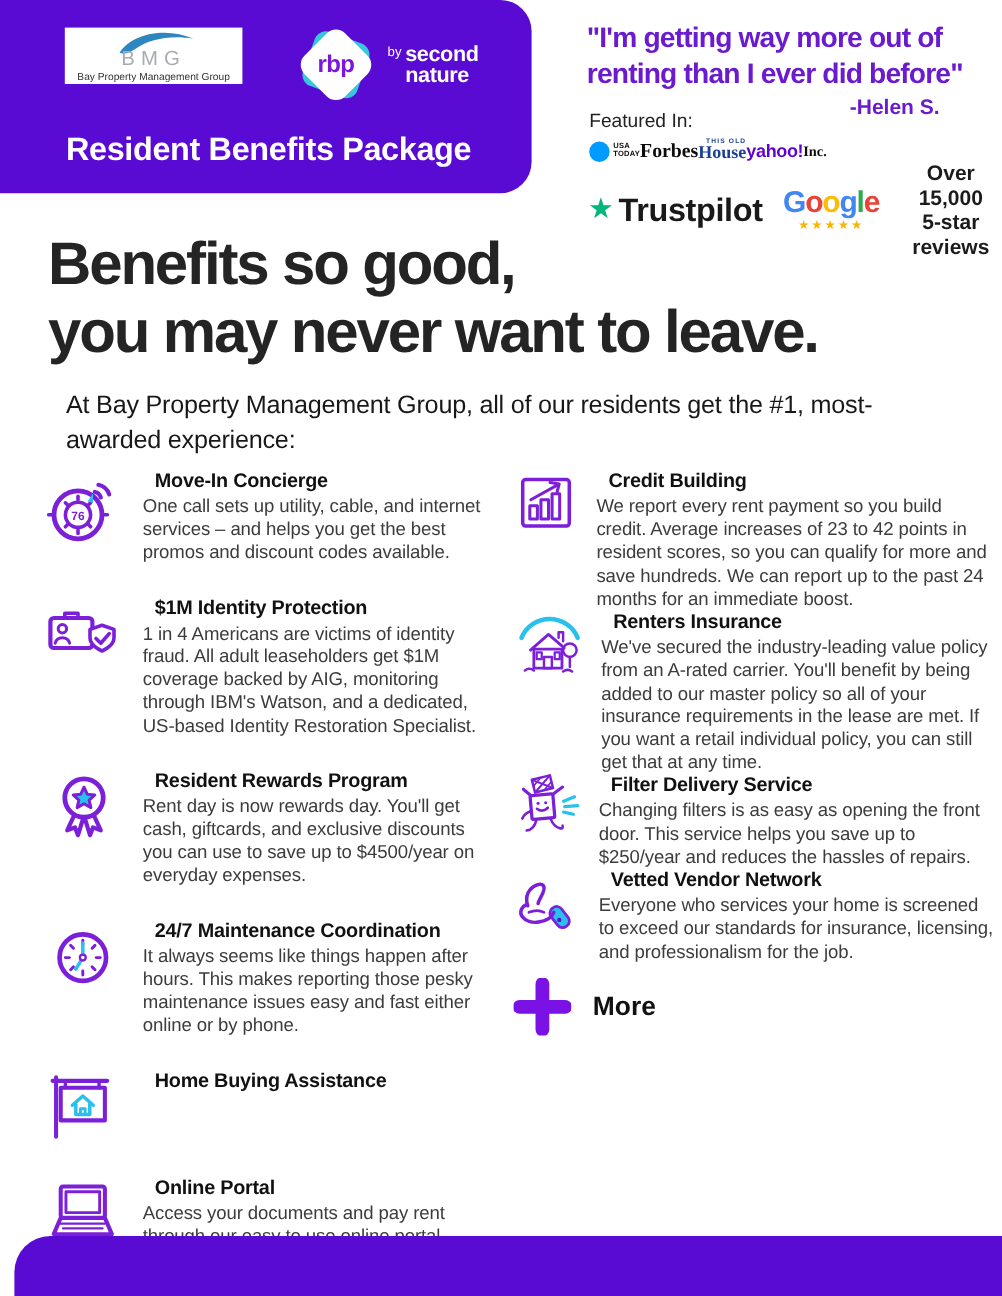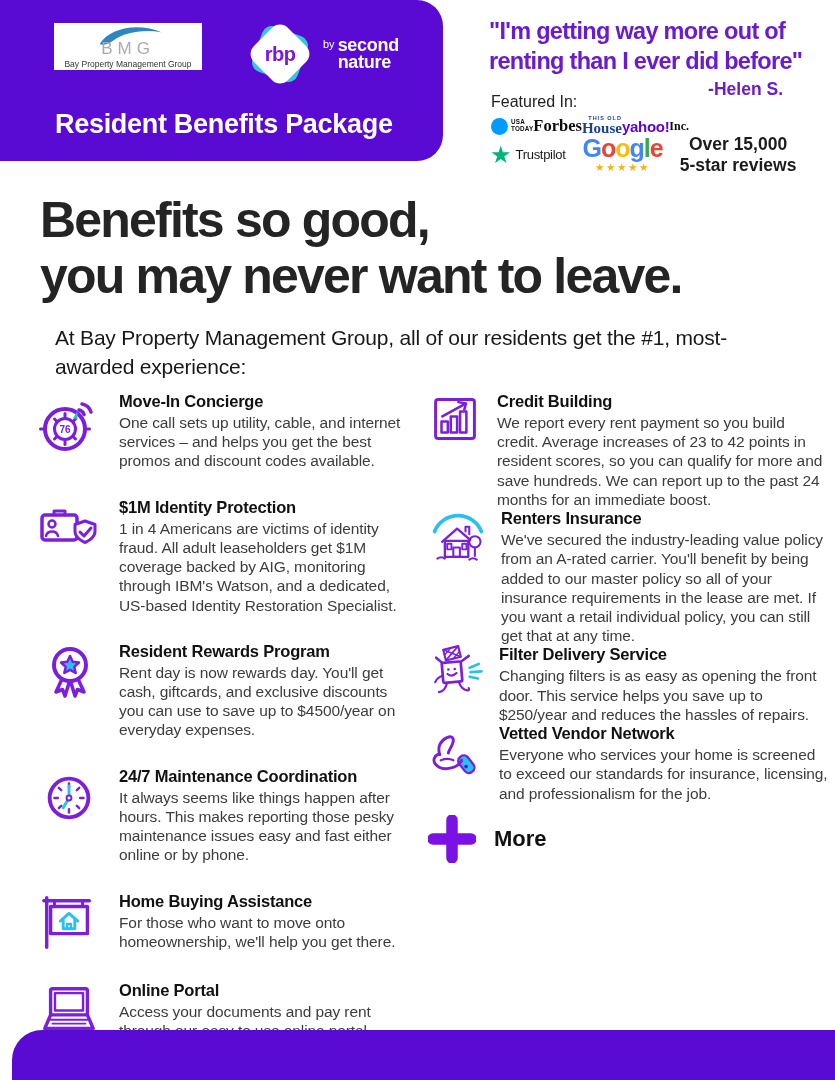--- a/index.html
+++ b/index.html
@@ -43,38 +43,38 @@
   .usat-text{font-size:6.3px;font-weight:bold;line-height:1.1;color:#0c0c0c;letter-spacing:0.2px;}
   .forbes{font-family:"Liberation Serif",serif;font-weight:bold;font-size:16.5px;color:#0c0c0c;}
   .toh{display:flex;flex-direction:column;align-items:flex-end;color:#1A3F93;line-height:1;}
   .toh-top{font-size:5.5px;font-weight:bold;letter-spacing:1px;}
   .toh-main{font-family:"Liberation Serif",serif;font-size:15px;font-weight:bold;margin-top:-1px;}
   .yahoo{font-size:15px;font-weight:bold;color:#5F01D1;letter-spacing:-0.3px;}
   .inc{font-family:"Liberation Serif",serif;font-size:12px;font-weight:bold;color:#0c0c0c;}
   .reviews{position:absolute;left:490px;top:134px;display:flex;align-items:center;gap:17px;}
   .tp{display:flex;align-items:center;gap:4px;}
   .tp-star{color:#00B67A;font-size:24px;line-height:1;}
-  .tp-name{font-size:13px;color:#191919;font-weight:400;letter-spacing:-0.3px;}
+  .tp-name{font-size:27px;color:#191919;font-weight:700;letter-spacing:-0.3px;}
   .google{display:flex;flex-direction:column;align-items:center;line-height:1;}
   .g-word{font-size:25px;font-weight:600;letter-spacing:-1px;}
   .gc0,.gc3{color:#4285F4}.gc1,.gc5{color:#EA4335}.gc2{color:#FBBC05}.gc4{color:#34A853}
   .g-stars{color:#F5B50A;font-size:10.5px;letter-spacing:1.6px;margin-top:1px;}
   .rev-text{font-size:17.5px;font-weight:bold;color:#1b1b1b;line-height:1.18;text-align:center;}
   
   .headline{position:absolute;left:40px;top:192px;font-size:50px;font-weight:800;color:#242424;
     line-height:1.12;letter-spacing:-1.8px;}
   .subtitle{position:absolute;left:55px;top:324px;width:708px;font-size:21px;color:#181818;
     line-height:1.36;font-weight:500;letter-spacing:-0.2px;}
   
   .benefits-left{position:absolute;left:38px;top:392px;width:384px;display:flex;flex-direction:column;gap:27px;}
   .benefits-right{position:absolute;left:428px;top:392px;width:402px;display:flex;flex-direction:column;}
   .benefit{display:flex;gap:13px;}
   .b-icon{flex:0 0 68px;display:flex;justify-content:flex-start;align-items:flex-start;}
   .benefits-right .b-icon{flex:0 0 56px;}
-  .b-title{font-size:16.5px;font-weight:bold;color:#111;margin-bottom:2px;letter-spacing:-0.2px;}
+  .b-title{font-size:16.5px;font-weight:bold;color:#111;margin-bottom:2px;letter-spacing:-0.2px;margin-left:10px;}
   .b-desc{font-size:15.5px;line-height:1.24;color:#3c3c3c;letter-spacing:-0.1px;}
   .benefits-left .b-desc{max-width:294px;}
   .benefits-right .b-desc{max-width:332px;}
   .more{display:flex;align-items:center;gap:10px;margin-top:12px;}
   .more-label{font-size:22px;font-weight:bold;color:#111;}
   
   .footer{position:absolute;left:12px;top:1030px;width:823px;height:50px;
     background:var(--purple);border-top-left-radius:30px;}
   svg{display:block;}
 </style>
@@ -247,21 +247,20 @@
           <line x1="17" y1="9" x2="17" y2="15" stroke-width="3"></line>
           <line x1="46" y1="9" x2="46" y2="15" stroke-width="3"></line>
           <rect x="13" y="15" width="38" height="28" stroke-width="3.5"></rect>
           <path d="M23 30 L32 22 L41 30" stroke="#29C0EE" stroke-width="3"></path>
           <path d="M26 29 L26 38 L38 38 L38 29" stroke="#29C0EE" stroke-width="3"></path>
           <path d="M30 38 v-5 h4 v5" stroke="#29C0EE" stroke-width="2.5"></path>
         </svg>
       </div>
       <div class="b-text">
         <div class="b-title">Home Buying Assistance</div>
-        <div class="b-desc">For those who want to move onto homeownership, we'll help you get there.</div>
       </div>
     </div>
 
     <div class="benefit">
       <div class="b-icon">
         <svg width="62" height="62" viewBox="0 0 64 64" fill="none" stroke="#7C1FD9" stroke-linecap="round" stroke-linejoin="round">
           <rect x="13" y="8" width="38" height="27" rx="2" stroke-width="3.5"></rect>
           <rect x="17.5" y="12.5" width="29" height="18" stroke-width="2.5"></rect>
           <path d="M13 35 L7 49 L57 49 L51 35" stroke-width="3.5"></path>
           <line x1="15" y1="44" x2="49" y2="44" stroke-width="2"></line>

